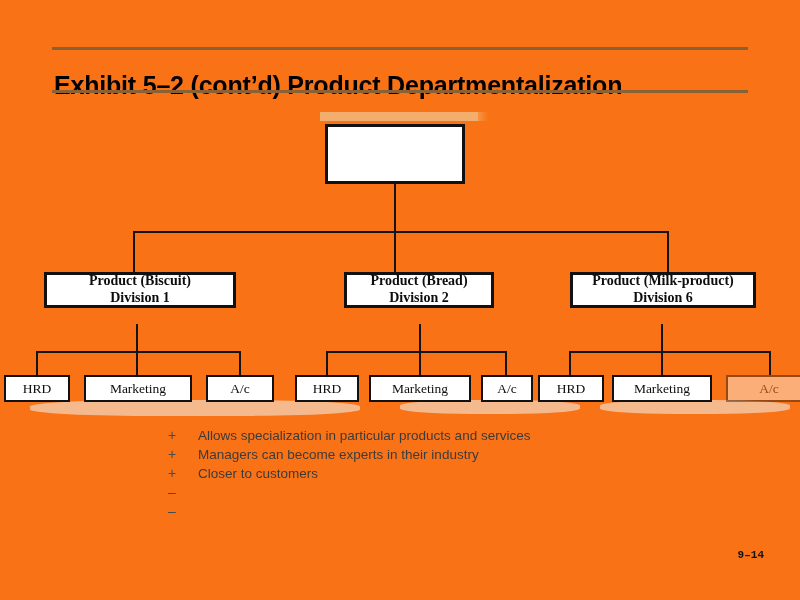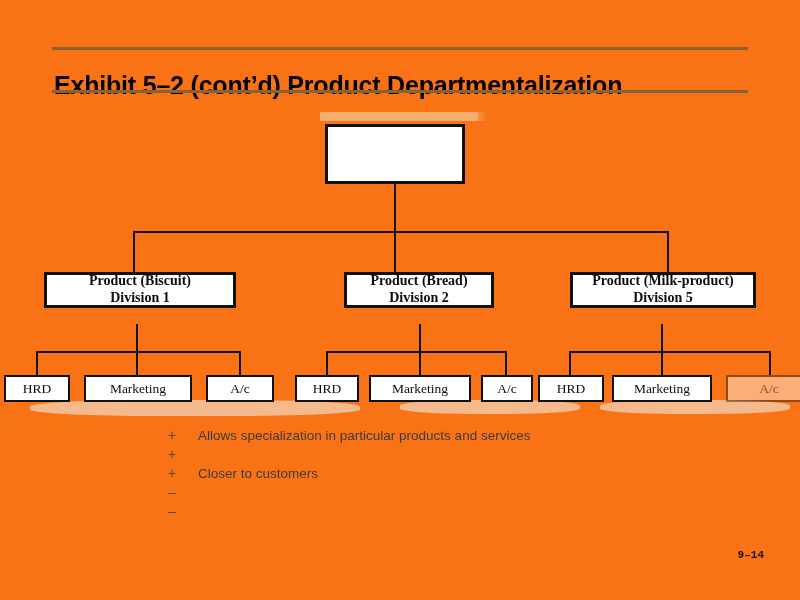--- a/index.html
+++ b/index.html
@@ -227,21 +227,21 @@
     <div id="div-1" class="node division">
       <span>Product (Biscuit)</span>
       <span>Division  1</span>
     </div>
     <div id="div-2" class="node division">
       <span>Product (Bread)</span>
       <span>Division  2</span>
     </div>
     <div id="div-3" class="node division">
       <span>Product (Milk-product)</span>
-      <span>Division  5</span>
+      <span>Division  6</span>
     </div>
 
     <div class="line vline" style="left:136px; top:224px; height:28px;"></div>
     <div class="line hline" style="left:36px;  top:251px; width:204px;"></div>
     <div class="line vline" style="left:36px;  top:251px; height:24px;"></div>
     <div class="line vline" style="left:136px; top:251px; height:24px;"></div>
     <div class="line vline" style="left:239px; top:251px; height:24px;"></div>
 
     <div class="line vline" style="left:419px; top:224px; height:28px;"></div>
     <div class="line hline" style="left:326px; top:251px; width:180px;"></div>
@@ -287,20 +287,21 @@
 
   </div>
 
   <div id="bullets">
     <div class="bullet-row">
       <span class="bullet-sign">+</span>
       <span class="bullet-text">Allows specialization in particular products and services</span>
     </div>
     <div class="bullet-row">
       <span class="bullet-sign">+</span>
+      <span class="bullet-text">Managers can become experts in their industry</span>
     </div>
     <div class="bullet-row">
       <span class="bullet-sign">+</span>
       <span class="bullet-text">Closer to customers</span>
     </div>
     <div class="bullet-row">
       <span class="bullet-sign">–</span>
     </div>
     <div class="bullet-row">
       <span class="bullet-sign">–</span>

